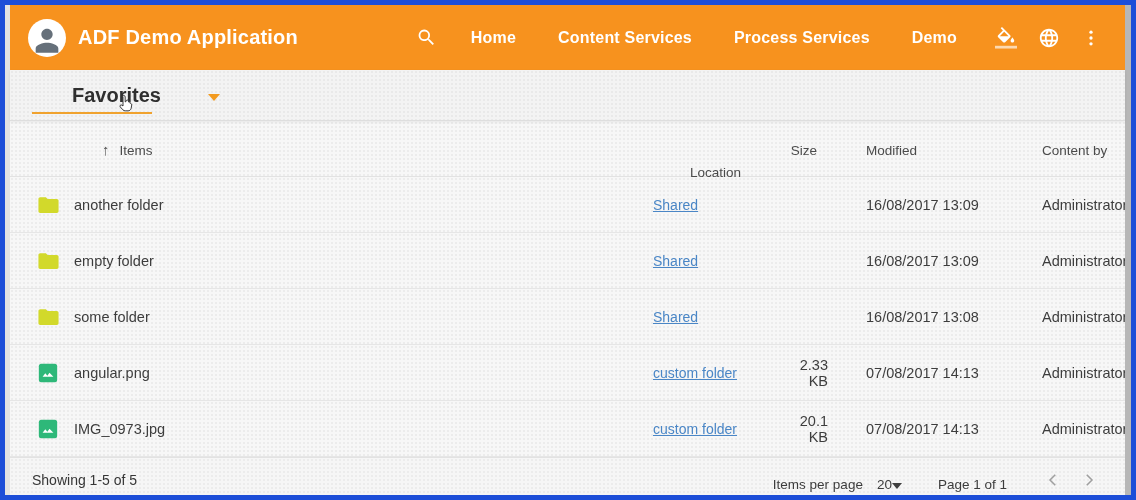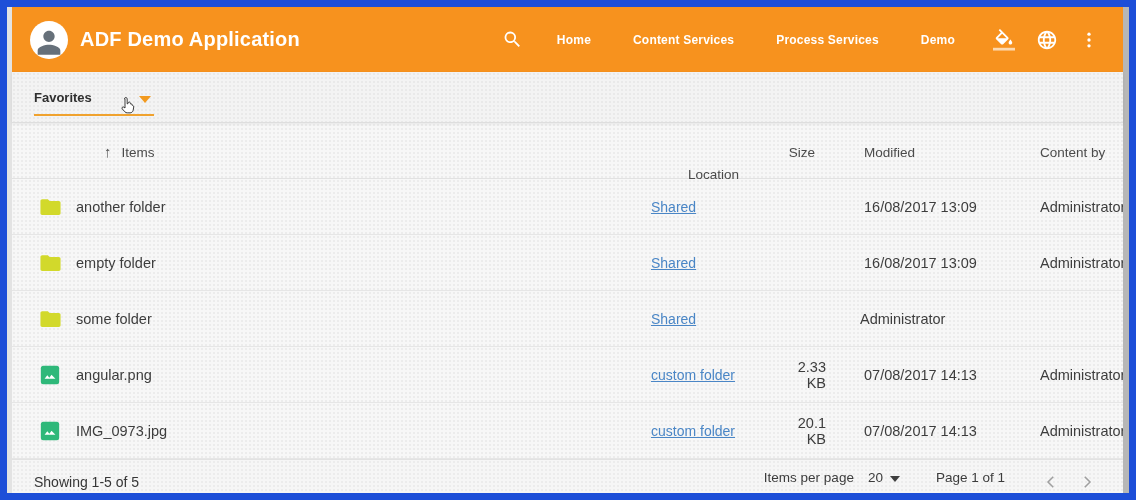--- a/index.html
+++ b/index.html
@@ -1,42 +1,42 @@
 <!DOCTYPE html>
 <html><head>
 <meta charset="utf-8">
 <style>
   * { margin:0; padding:0; box-sizing:border-box; }
   html,body { width:1136px; height:500px; background:#fff; font-family:"Liberation Sans", sans-serif; }
 
-  .window { width:1136px; height:500px; border:7px solid #1d4ed8; display:flex; background:#f6f6f6; overflow:hidden; }
+  .window { width:1136px; height:500px; border:5px solid #1d4ed8; display:flex; background:#f6f6f6; overflow:hidden; }
   .w-strip-left  { width:5px; background:#e3e3e3; flex:0 0 auto; }
   .w-strip-right { width:6px; background:#b7b7b7; flex:0 0 auto; }
   .w-main { flex:1; display:flex; flex-direction:column; min-width:0; }
 
   
   .app-header { height:65px; flex:0 0 auto; background:#f7921e; display:flex; align-items:center; padding:0 24px 0 18px; }
   .avatar { width:38px; height:38px; border-radius:50%; background:#fff; display:flex; align-items:center; justify-content:center; overflow:hidden; flex:0 0 auto; }
   .avatar svg { width:34px; height:34px; fill:#66707a; margin-top:4px; }
   .app-title { color:#fff; font-size:20px; font-weight:bold; margin-left:12px; letter-spacing:.2px; white-space:nowrap; }
   .header-right { margin-left:auto; display:flex; align-items:center; }
   .hicon { display:flex; align-items:center; justify-content:center; cursor:pointer; }
   .hicon svg { fill:#fff; }
   .search-btn { margin-right:34px; }
   .app-nav { display:flex; align-items:center; gap:42px; }
-  .nav-link { color:#fff; font-size:12px; font-weight:bold; letter-spacing:.2px; cursor:pointer; white-space:nowrap; }
+  .nav-link { color:#fff; font-size:16px; font-weight:bold; letter-spacing:.2px; cursor:pointer; white-space:nowrap; }
   .header-icons { display:flex; align-items:center; gap:21px; margin-left:38px; }
 
   
   .toolbar { height:51px; flex:0 0 auto; background:#f3f3f3;
              background-image:radial-gradient(#e9e9e9 .8px, transparent .8px); background-size:4px 4px;
              border-bottom:1px solid #dedede; box-shadow:0 1px 3px rgba(0,0,0,.07);
              display:flex; align-items:center; padding-left:22px; position:relative; }
   .view-switcher { position:relative; height:100%; display:flex; align-items:center; cursor:pointer; }
-  .view-label { font-size:13px; font-weight:bold; color:#2f2f2f; }
+  .view-label { font-size:20px; font-weight:bold; color:#2f2f2f;margin-left:40px; }
   .caret-down { width:0; height:0; border:6px solid transparent; border-top:7px solid #f29a1f; border-bottom:none; margin-left:47px; margin-top:4px; }
   .view-underline { position:absolute; left:0; bottom:6px; width:120px; height:2px; background:#f0a22e; }
   .cursor-ghost { position:absolute; left:105px; top:23px; width:20px; height:24px; pointer-events:none; z-index:3; }
 
   
   .grid-row { display:grid; grid-template-columns:64px 1fr 125px 62px 180px 105px; align-items:center; }
   .content-area { flex:1; display:flex; flex-direction:column;
              background:#f7f7f7; background-image:radial-gradient(#ececec .8px, transparent .8px); background-size:4px 4px; }
   .thead { height:56px; flex:0 0 auto; font-size:13.5px; color:#4b4b4b; border-bottom:1px solid #e2e2e2; }
   .th-name { padding-left:28px; display:flex; align-items:center; gap:10px; cursor:pointer; }
@@ -55,22 +55,22 @@
   .cell-mod { padding-left:26px; }
   .cell-modby { padding-left:22px; }
 
   .folder-svg { width:21px; height:18px; }
   .img-svg { width:20px; height:20px; }
 
   
   .tfooter { flex:1; min-height:44px; display:flex; align-items:center; border-top:1px solid #e2e2e2;
              background:#f6f6f6; background-image:radial-gradient(#ececec .8px, transparent .8px); background-size:4px 4px;
              padding:0 24px 0 22px; font-size:14px; color:#363636; }
-  .pager { margin-left:auto; display:flex; align-items:flex-start; font-size:13.5px; color:#3c3c3c; }
-  .ipp-select { display:flex; align-items:center; gap:7px; margin-left:14px; cursor:pointer; }
+  .pager { margin-left:auto; display:flex; align-items:flex-end; font-size:13.5px; color:#3c3c3c; }
+  .ipp-select { display:flex; align-items:center; margin-left:14px; cursor:pointer; }
   .caret-small { width:0; height:0; border:5px solid transparent; border-top:6px solid #3f3f3f; border-bottom:none; margin-top:3px; }
   .page-status { margin-left:36px; white-space:nowrap; }
   .pg-btns { display:flex; align-items:center; gap:12px; margin-left:34px; }
   .pg-btn { width:24px; height:24px; display:flex; align-items:center; justify-content:center; cursor:pointer; }
   .pg-btn svg { stroke:#9f9f9f; fill:none; stroke-width:2; width:18px; height:18px; }
 </style>
 </head>
 <body>
 
 <div class="window">
@@ -173,20 +173,21 @@
 
       <div class="grid-row trow">
         <div class="cell-icon">
             <svg class="folder-svg" viewBox="0 0 24 20">
               <path d="M9 1H2.5C1.4 1 .5 1.9.5 3v14c0 1.1.9 2 2 2h19c1.1 0 2-.9 2-2V5c0-1.1-.9-2-2-2H11L9 1z" fill="#d2d92b"></path>
             </svg>
           </div>
         <div class="cell-name">some folder</div>
         <div class="cell-loc"><a href="#">Shared</a></div>
         <div class="cell-size"></div>
+        <div class="cell-mod">16/08/2017 13:08</div>
         <div class="cell-modby">Administrator</div>
       </div>
 
       <div class="grid-row trow">
         <div class="cell-icon">
             <svg class="img-svg" viewBox="0 0 24 24">
               <rect x="1" y="1" width="22" height="22" rx="3" fill="#2eb879"></rect>
               <path d="M5.5 16.5l3.3-4.3 2.4 3 2.6-3.4 4.7 4.7z" fill="#ffffff"></path>
             </svg>
           </div>

